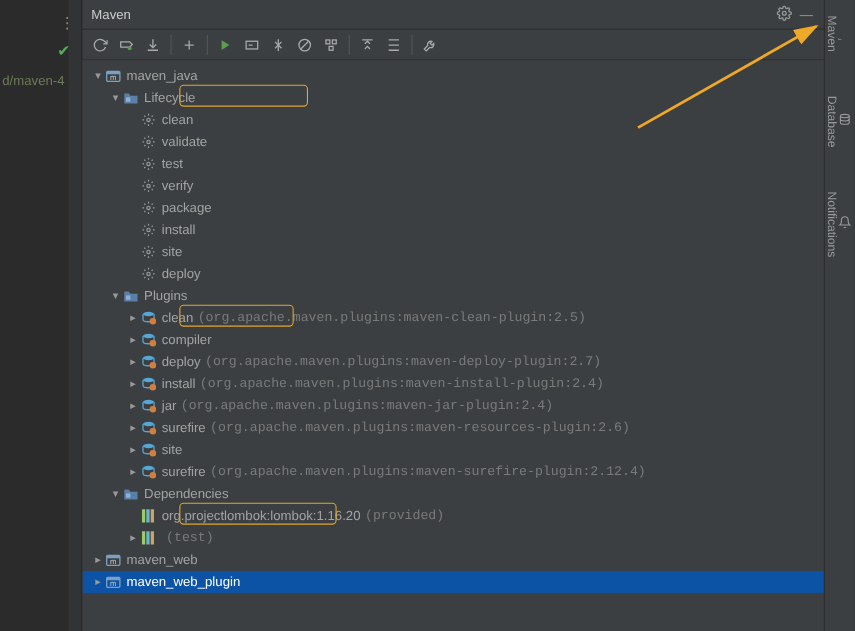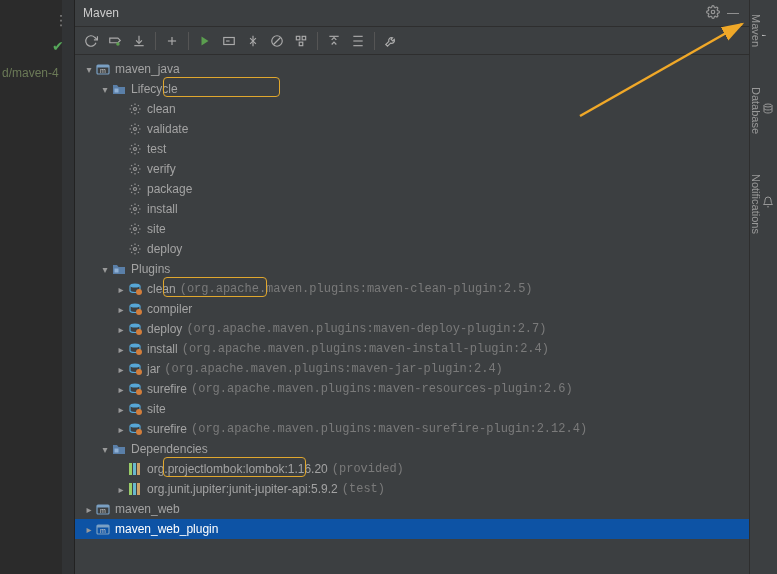--- a/index.html
+++ b/index.html
@@ -444,21 +444,20 @@
   </div>
       <div class="row" style="padding-left:40px">
     <span class="arrow">▸</span>
     <span class="icon">
           <svg width="12" height="14" viewBox="0 0 12 14">
             <rect x="0" y="1" width="3" height="12" fill="#9acd68"></rect>
             <rect x="4" y="1" width="3" height="12" fill="#68b8cd"></rect>
             <rect x="8" y="1" width="3" height="12" fill="#cda268"></rect>
           </svg>
         </span>
-    <span class="node-text">org.junit.jupiter:junit-jupiter-api:5.9.2</span>
         <span class="coords">(test)</span>
   </div>
       <div class="row" style="padding-left:8px">
     <span class="arrow">▸</span>
     <span class="icon">
           <svg width="14" height="14" viewBox="0 0 14 14">
             <rect x="1" y="3" width="12" height="9" rx="1" fill="none" stroke="#7aa0c4" stroke-width="1.2"></rect>
             <rect x="1" y="3" width="12" height="2.5" fill="#7aa0c4"></rect>
             <text x="4" y="11" font-size="7" fill="#ccc">m</text>
           </svg>

